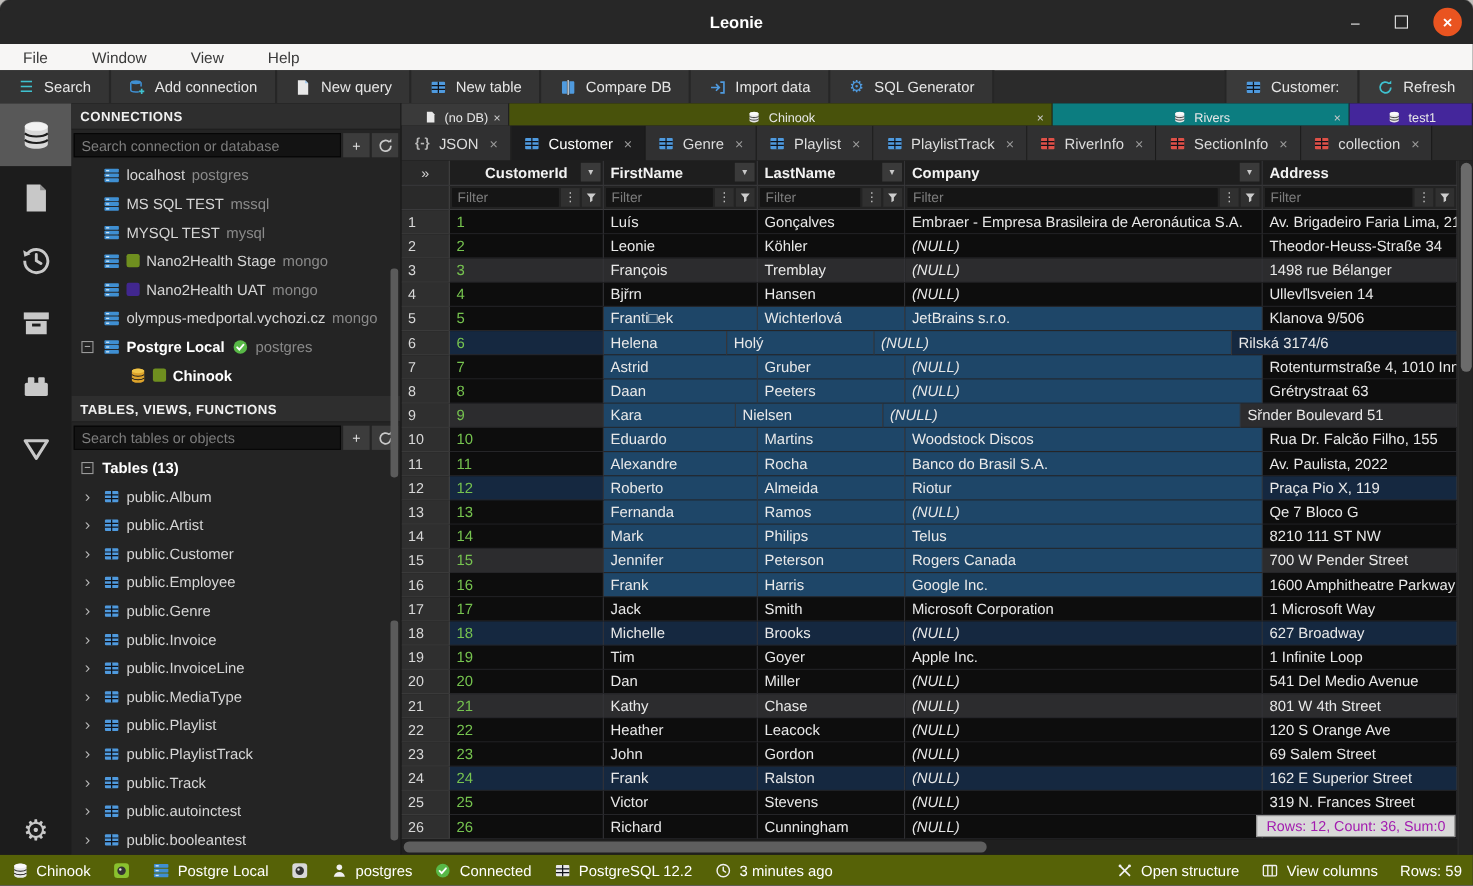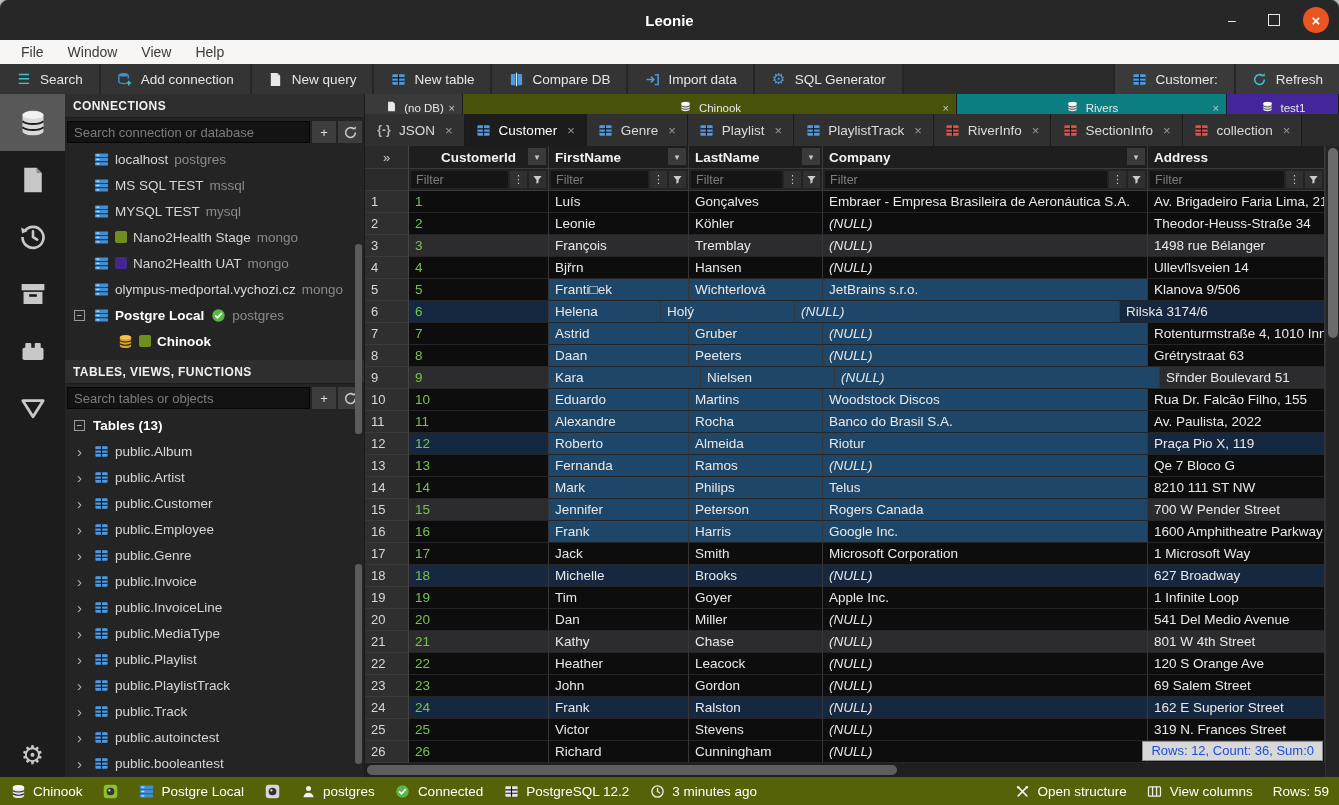--- a/index.html
+++ b/index.html
@@ -8,21 +8,21 @@
 
   
   #titlebar { height:40px; background:#272727; position:relative; display:flex; align-items:center; justify-content:center; flex:none; }
   #titlebar .title { color:#fff; font-weight:bold; font-size:15px; }
   #win-controls { position:absolute; right:10px; top:0; height:40px; display:flex; align-items:center; gap:16px; }
   .win-btn { width:26px; height:26px; display:flex; align-items:center; justify-content:center; color:#e8e8e8; font-size:14px; cursor:default; }
   .win-btn .maxbox { width:12px; height:12px; border:1.5px solid #e8e8e8; }
   .win-btn.close { background:#e95420; border-radius:50%; color:#fff; font-size:15px; font-weight:bold; }
 
   
-  #menubar { height:24px; background:#f7f6f5; display:flex; align-items:center; padding-left:10px; gap:2px; flex:none; }
+  #menubar { height:24px; background:#f7f6f5; display:flex; align-items:center; padding-left:10px; gap:18px; flex:none; }
   .menu-item { color:#3a3a3a; font-size:14px; padding:2px 11px; }
 
   
   #toolbar { height:30px; background:#2b2b2b; display:flex; flex:none; }
   #toolbar-left { display:flex; flex:1; }
   #toolbar-right { display:flex; }
   .tb-btn { display:flex; align-items:center; gap:8px; padding:0 16px; background:#343434; border-right:2px solid #262626; color:#e6e6e6; font-size:13.5px; white-space:nowrap; }
   #toolbar-right .tb-btn { border-left:2px solid #262626; border-right:none; background:#3a3a3a; }
   .icon { display:inline-flex; width:16px; height:16px; align-items:center; justify-content:center; flex:none; }
   .icon svg { width:15px; height:15px; }
@@ -90,21 +90,21 @@
   .cell .nullv { color:#e5e5e5; font-style:italic; }
   .bg-stripe { background:#2c2c2e; }
   .bg-blue { background:#152840; }
   .bg-sel { background:#1e4668; }
 
   
   #vscroll { width:14px; background:#242424; border-left:1px solid #313131; position:relative; flex:none; }
   #vscroll .thumb { position:absolute; top:2px; left:2px; width:10px; height:190px; background:#6b6b6b; border-radius:5px; }
   #hscroll { height:14px; background:#1f1f1f; position:relative; flex:none; }
   #hscroll .thumb { position:absolute; top:2px; left:2px; width:530px; height:10px; background:#5e5e5e; border-radius:5px; }
-  #grid-tooltip { position:absolute; right:16px; bottom:16px; background:#d8d8d8; border:1px solid #8f8f8f; color:#1d4ed8; font-size:13px; padding:1px 8px 2px; white-space:nowrap; }
+  #grid-tooltip { position:absolute; right:16px; bottom:16px; background:#d8d8d8; border:1px solid #8f8f8f; color:#a21caf; font-size:13px; padding:1px 8px 2px; white-space:nowrap; }
 
   
   #statusbar { height:28px; display:flex; align-items:center; padding:0 10px; color:#fff; font-size:13.5px; flex:none; justify-content:space-between; }
   .sb-side { display:flex; align-items:center; gap:20px; }
   .sb-item { display:flex; align-items:center; gap:7px; white-space:nowrap; }
   .sb-item svg { width:15px; height:15px; }
 </style>
 </head>
 <body>
 
@@ -901,21 +901,21 @@
                 <div class="cell bg-sel" style="width: 140px;">Daan</div>
                 <div class="cell bg-sel" style="width: 134px;">Peeters</div>
                 <div class="cell bg-sel" style="width: 325px;">
                   <span class="nullv">(NULL)</span>
                 </div>
                 <div class="cell" style="flex: 1 1 0%; min-width: 0px;">Grétrystraat 63</div>
               </div>
               <div class="g-row g-data">
                 <div class="gutter">9</div>
                 <div class="cell idcol bg-stripe" style="width: 140px;">9</div>
-                <div class="cell bg-sel" style="width: 152px;">Kara</div>
+                <div class="cell bg-sel" style="width: 120px;">Kara</div>
                 <div class="cell bg-sel" style="width: 134px;">Nielsen</div>
                 <div class="cell bg-sel" style="width: 325px;">
                   <span class="nullv">(NULL)</span>
                 </div>
                 <div class="cell bg-stripe" style="flex: 1 1 0%; min-width: 0px;">Sřnder Boulevard 51</div>
               </div>
               <div class="g-row g-data">
                 <div class="gutter">10</div>
                 <div class="cell idcol" style="width: 140px;">10</div>
                 <div class="cell bg-sel" style="width: 140px;">Eduardo</div>

